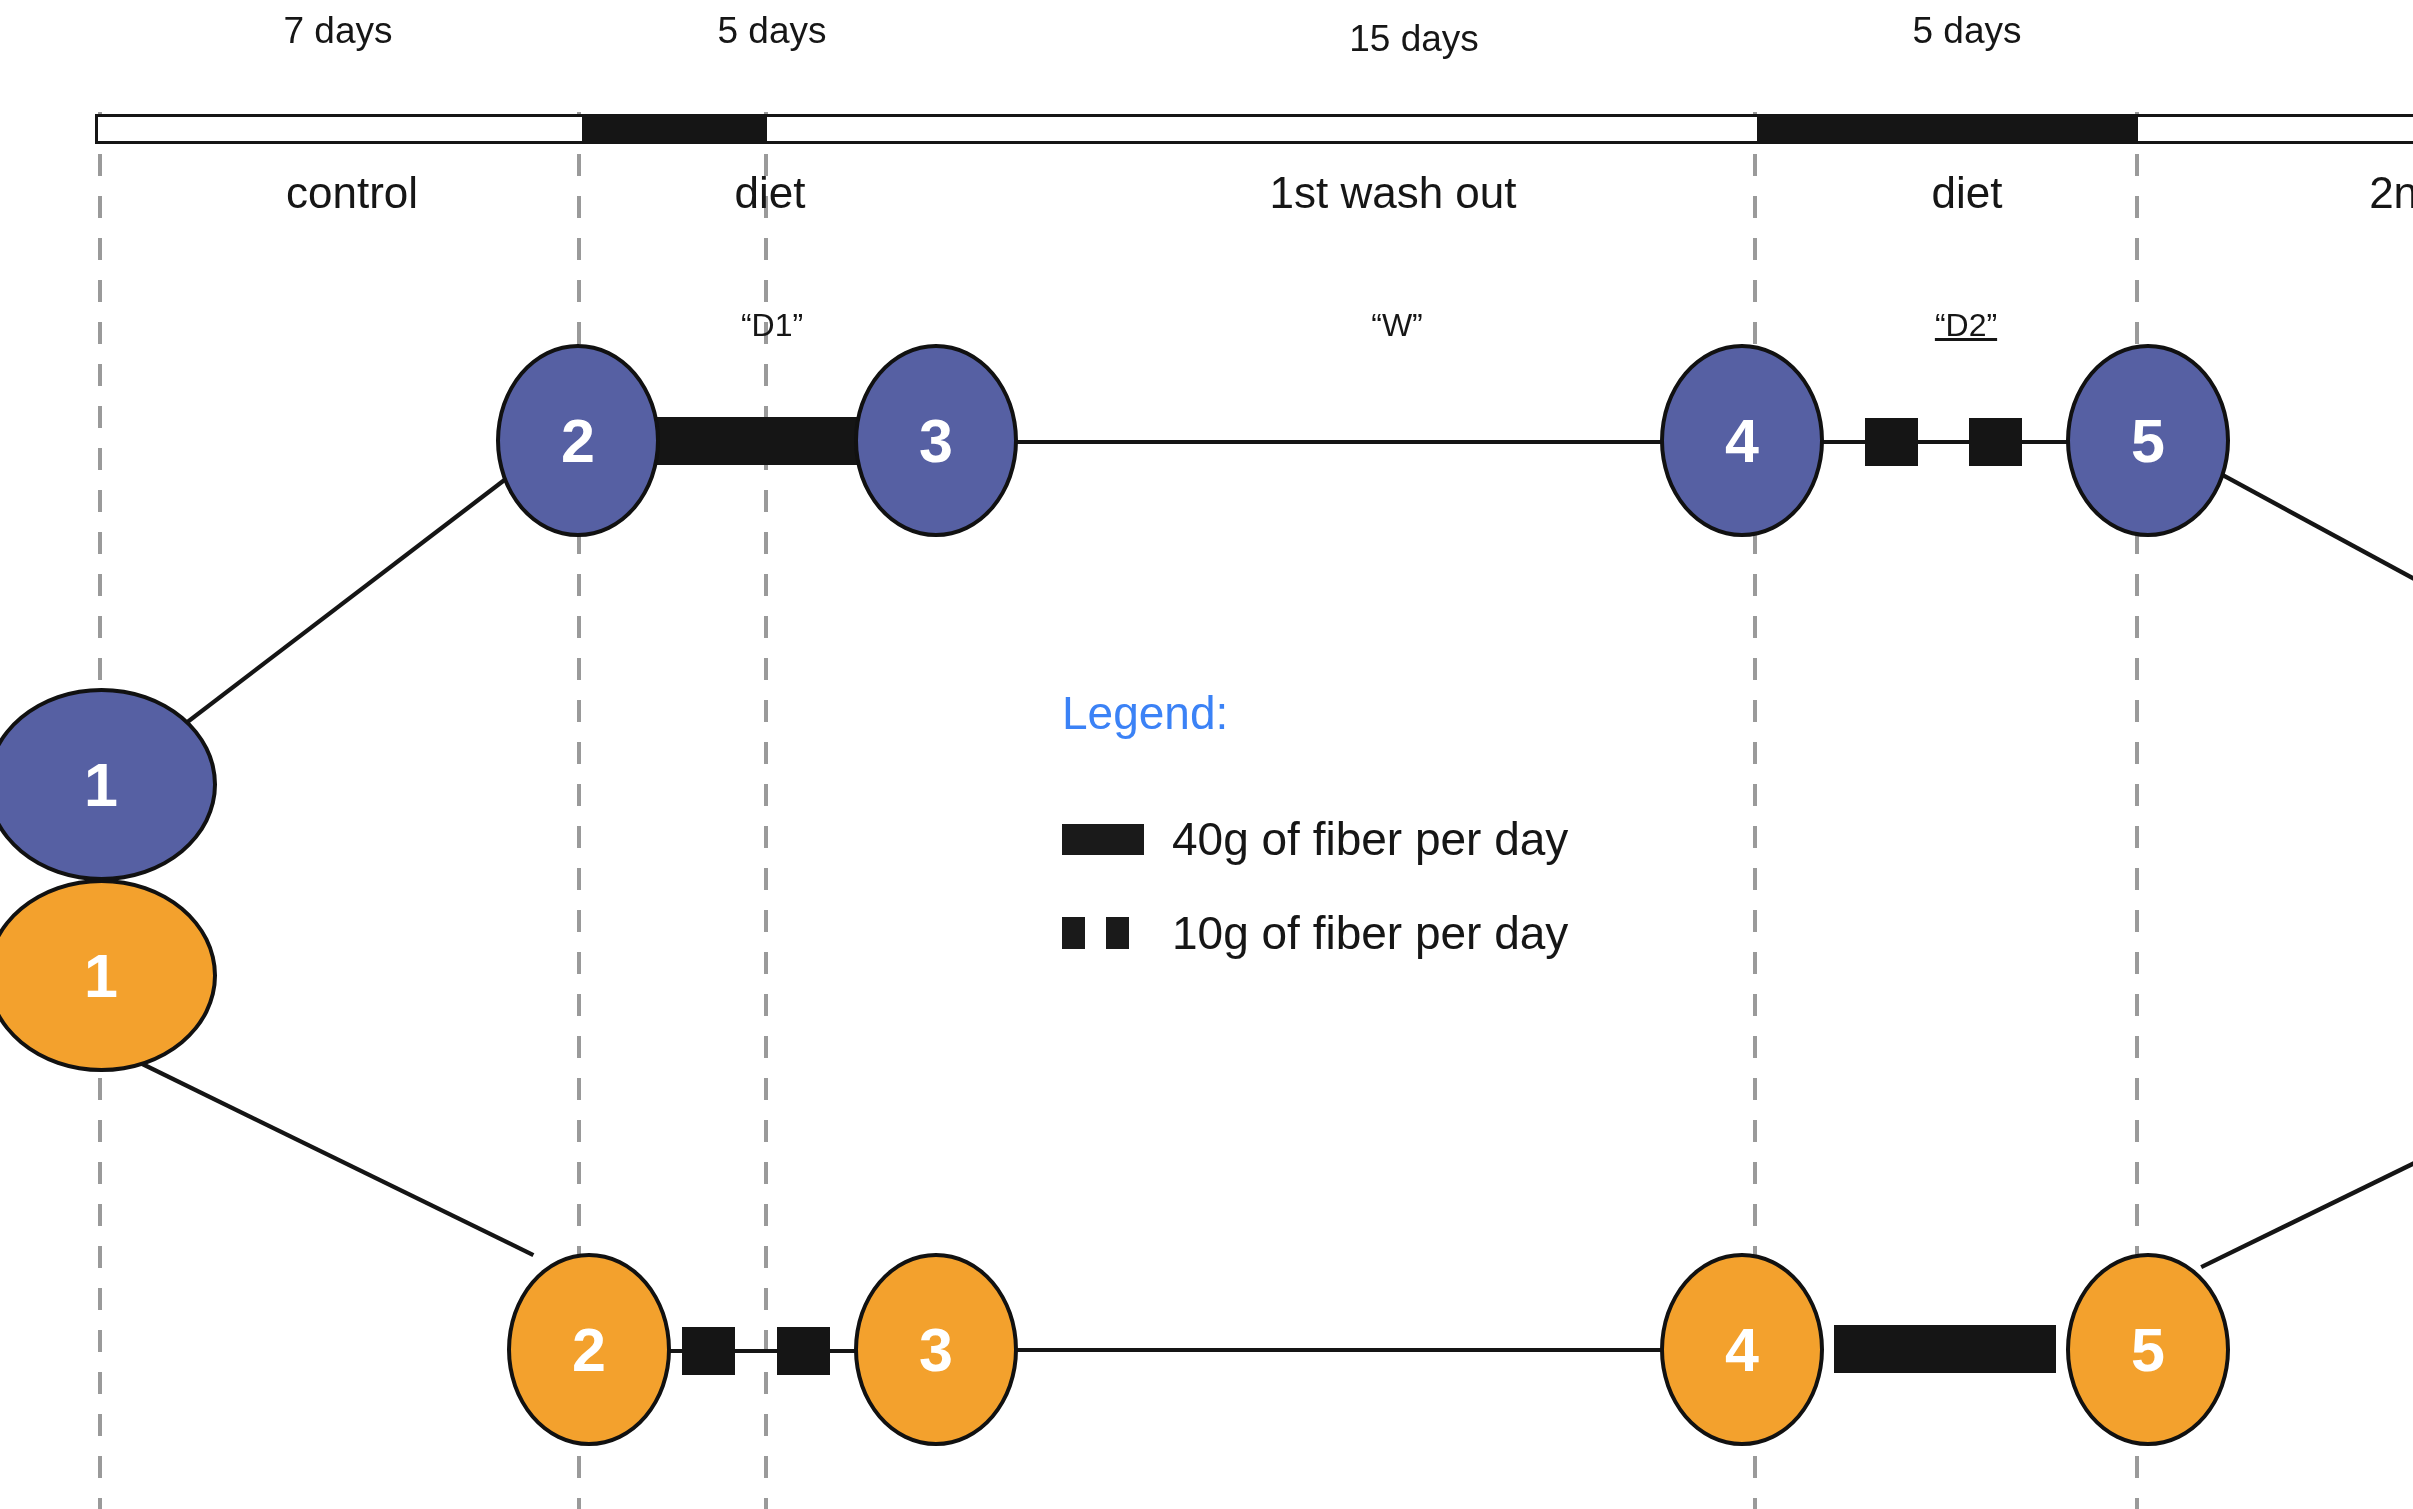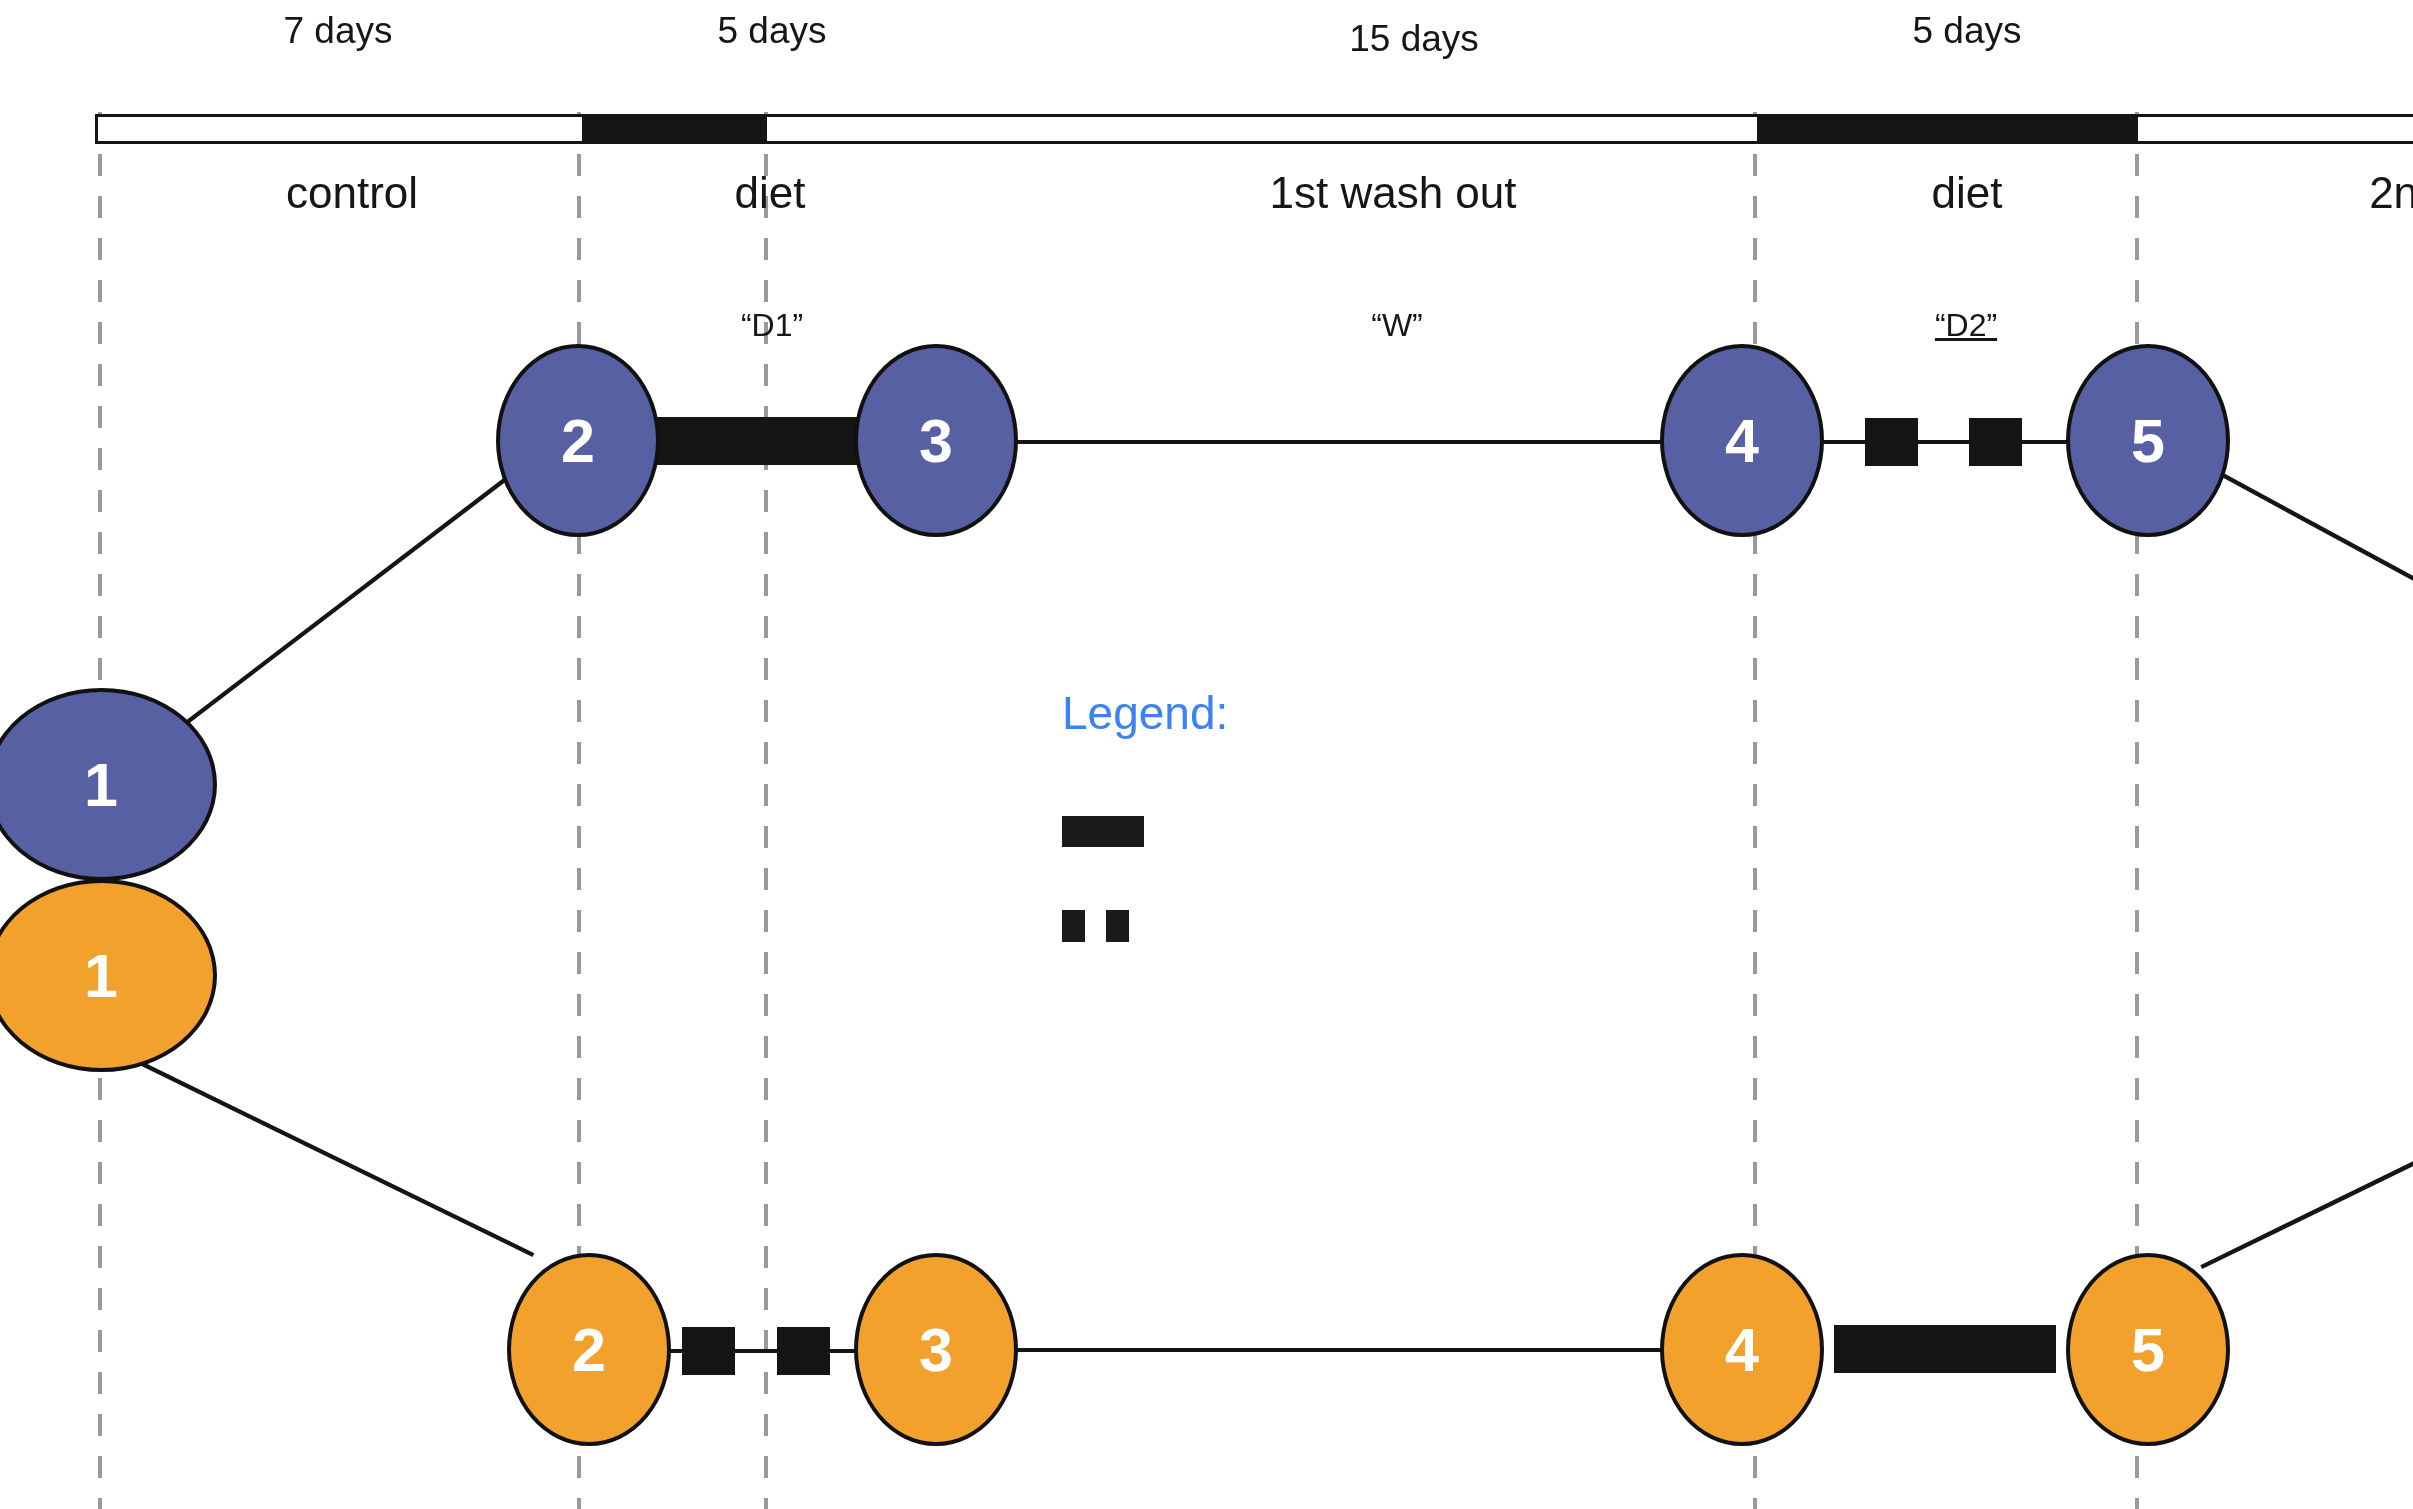--- a/index.html
+++ b/index.html
@@ -168,24 +168,26 @@
   <div class="node orange" style="left:1660px;top:1253px;width:164px;height:193px;">4</div>
   <div class="node orange" style="left:2066px;top:1253px;width:164px;height:193px;">5</div>
 
   <div id="legend" style="left:1062px;top:690px;width:869px;height:338px;">
     <div class="legend-title" style="left:0px;top:0px;">Legend:</div>
 
     <div class="legend-row" style="left:0px;top:126px;">
       <div class="sw-wrap">
         <div class="sw-solid"></div>
       </div>
+      <span class="legend-text">40g of fiber per day</span>
     </div>
 
     <div class="legend-row" style="left:0px;top:220px;">
       <div class="sw-wrap">
         <div class="sw-dashA"></div>
         <div class="sw-dashB"></div>
       </div>
+      <span class="legend-text">10g of fiber per day</span>
     </div>
   </div>
 
 </div>
 
 
 </body></html>

